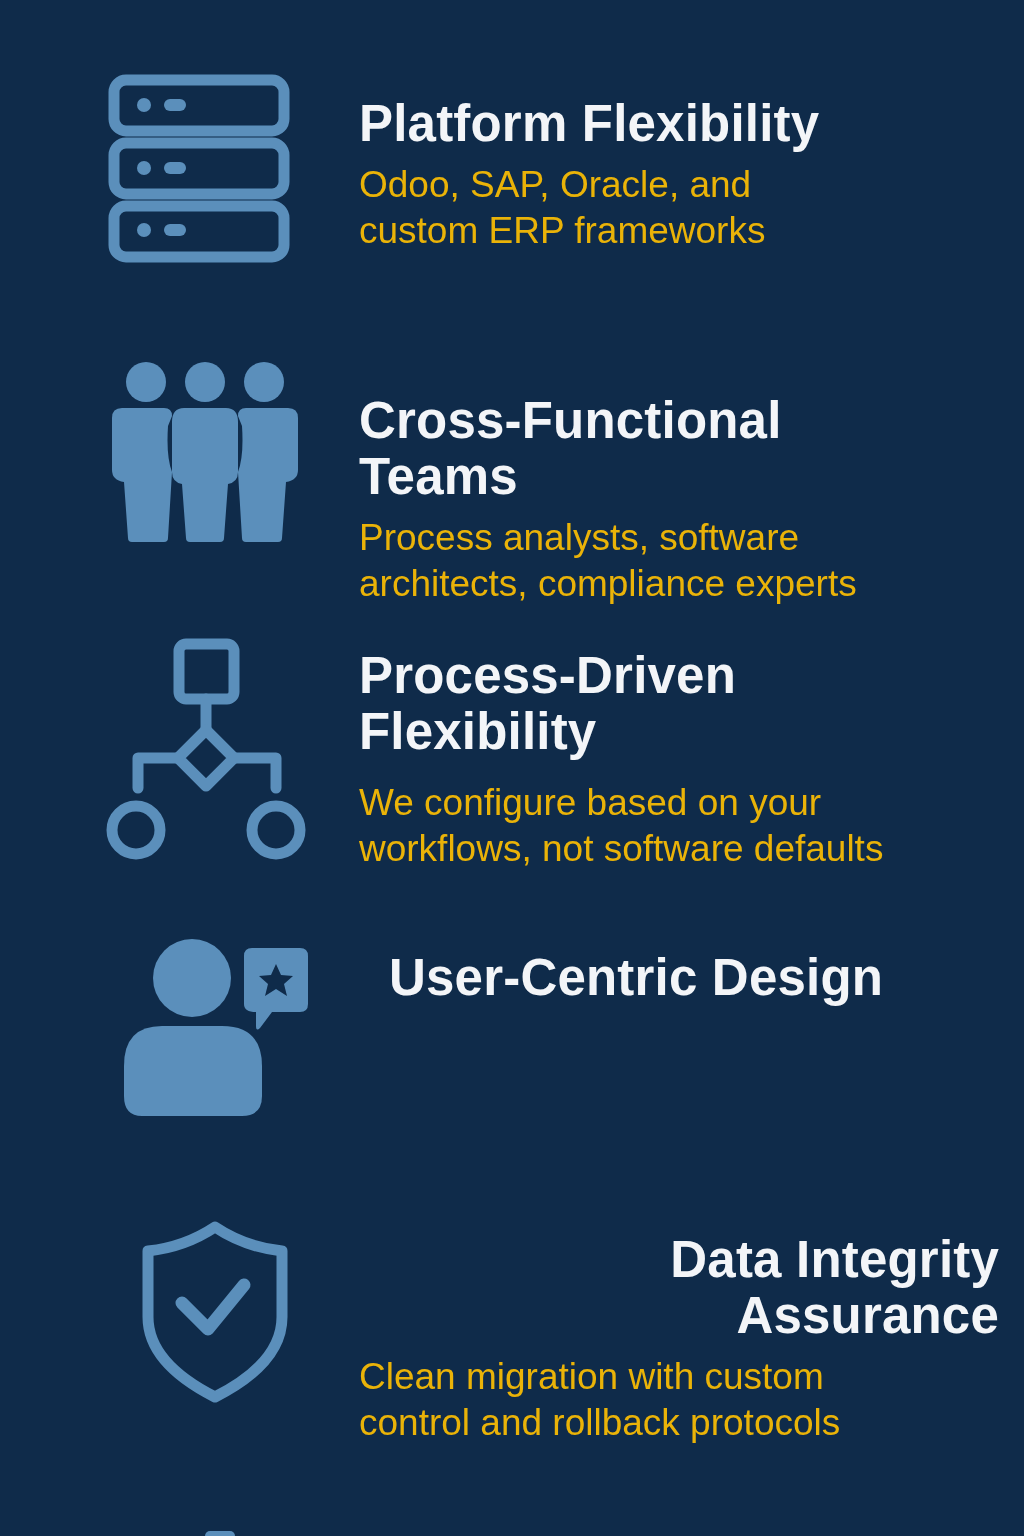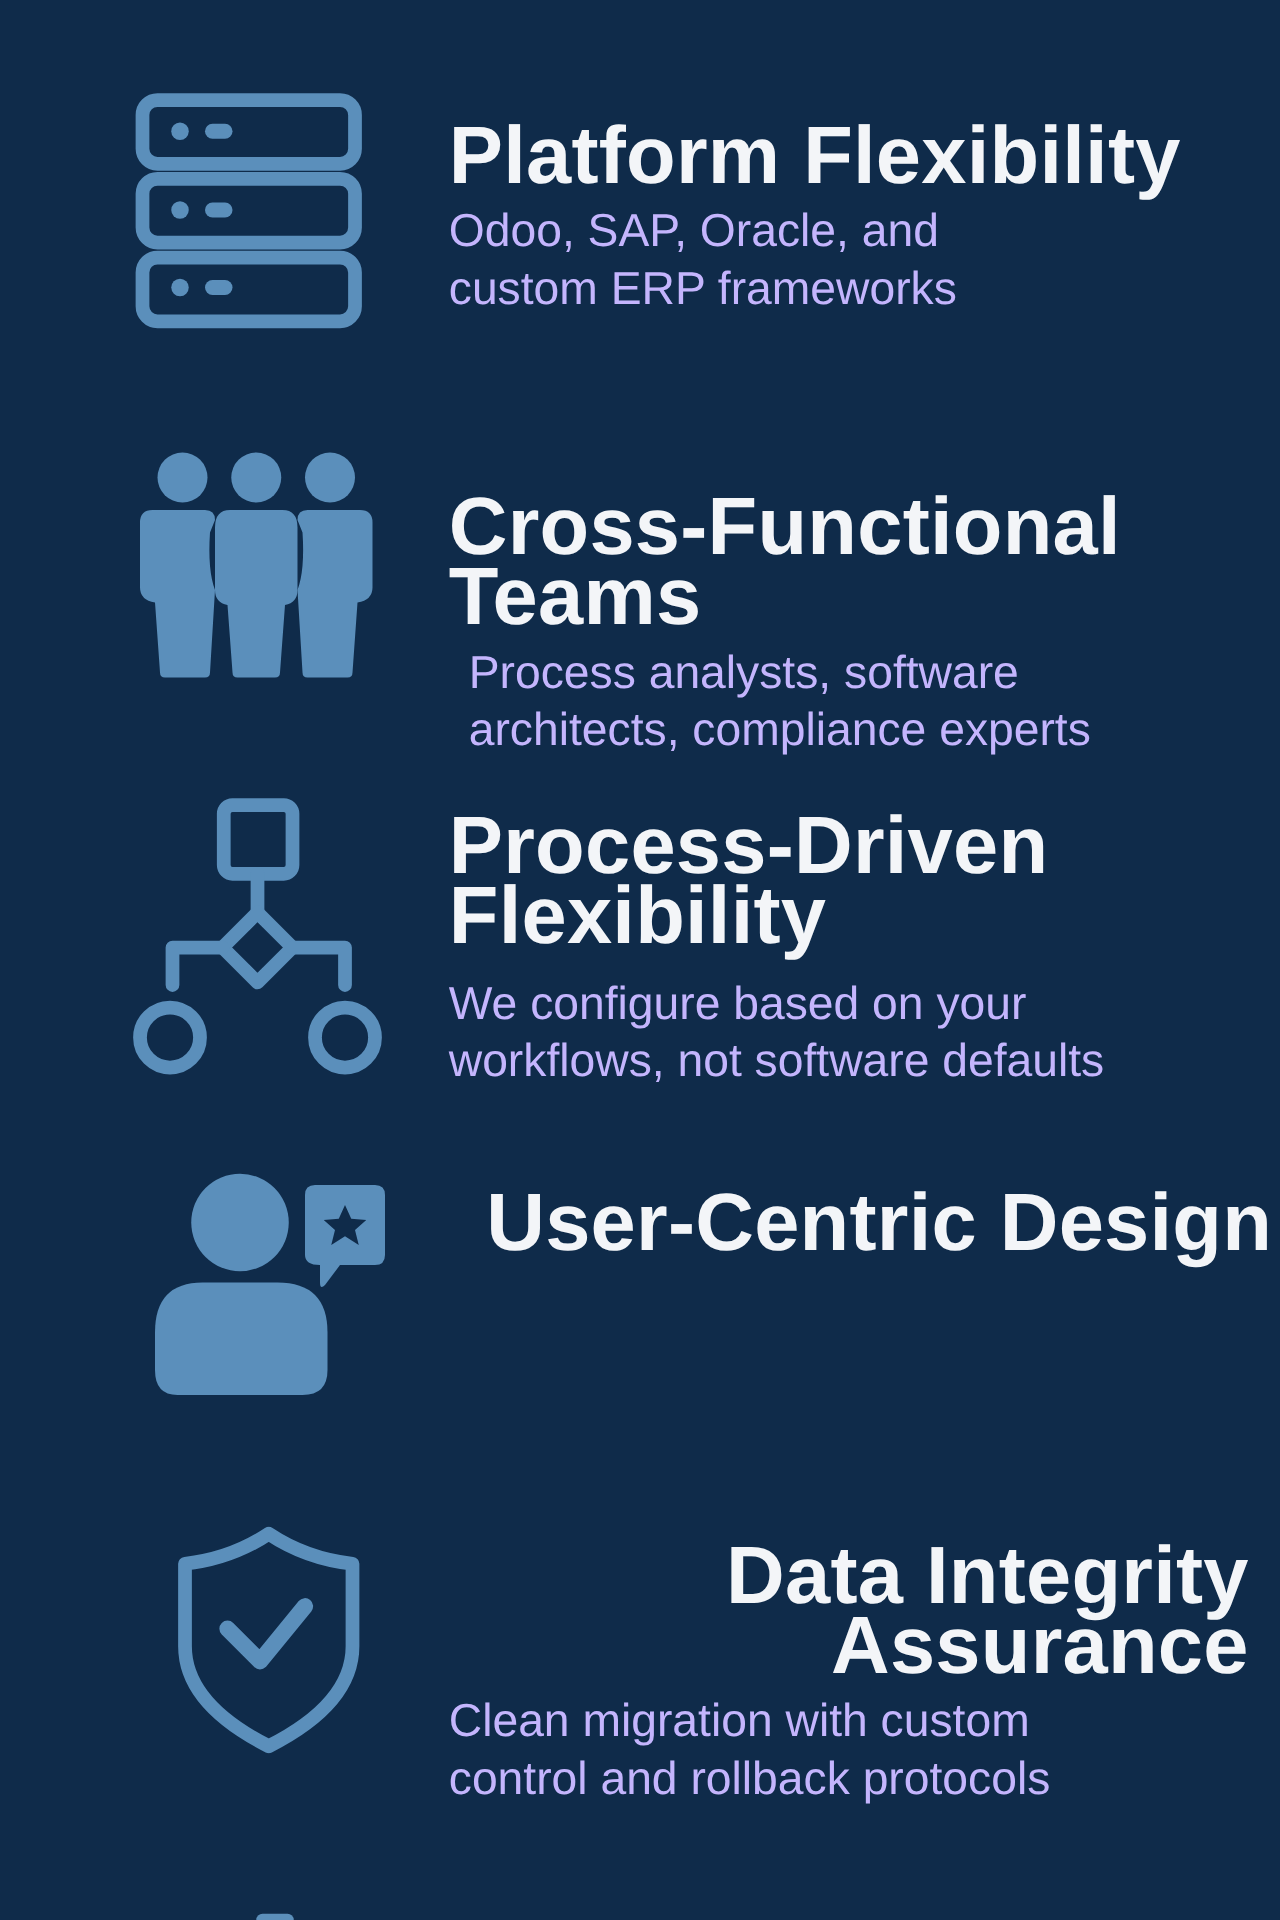--- a/index.html
+++ b/index.html
@@ -7,25 +7,25 @@
       width: 1024px; height: 1536px; overflow: hidden;
       background: #0f2b4a;
       font-family: "Liberation Sans", "DejaVu Sans", sans-serif;
       position: relative;
     }
     .feature { position: absolute; left: 0; width: 1024px; }
     .icon { position: absolute; }
     .icon svg { display: block; }
     .text { position: absolute; left: 359px; width: 640px; }
     .title {
-      color: #f3f5f8; font-weight: bold; font-size: 65px; line-height: 56px;
+      color: #f3f5f8; font-weight: bold; font-size: 51px; line-height: 56px;
       margin: 0; letter-spacing: 0.2px;
     }
     .desc {
-      color: #c4b5fd; font-size: 37px; line-height: 46px; margin: 12px 0 0 0;
+      color: #eab308; font-size: 37px; line-height: 46px; margin: 12px 0 0 0;
       white-space: pre-line;
     }
     .partial-icon {
       position: absolute; left: 205px; top: 1531px; width: 30px; height: 10px;
       background: #5b8fbb; border-radius: 5px 5px 0 0;
     }
   </style>
 </head>
 <body>
 
@@ -63,21 +63,21 @@
         <circle cx="154" cy="22" r="20"></circle>
         <path d="M12 48 H54 Q62 48 62 56 L58 66 Q56 96 62 112 L58 178 Q58 182 54 182 H22 Q18 182 18 178 L14 122 Q2 120 2 110 V58 Q2 48 12 48 Z"></path>
         <path d="M74 48 H116 Q128 48 128 62 V112 Q128 122 118 124 L114 178 Q114 182 110 182 H80 Q76 182 76 178 L72 124 Q62 122 62 112 V62 Q62 48 74 48 Z"></path>
         <path d="M136 48 H178 Q188 48 188 58 V110 Q188 120 176 122 L172 178 Q172 182 168 182 H136 Q132 182 132 178 L128 112 Q134 96 132 66 L128 56 Q128 48 136 48 Z"></path>
       </g>
     </svg>
   </div>
   <div class="text" style="top:352px;">
     <h2 class="title" style="white-space:pre-line;margin-top:41px;">Cross-Functional
 Teams</h2>
-    <p class="desc" style="margin-top:10px;margin-left:16px;">Process analysts, software
+    <p class="desc" style="margin-top:10px;">Process analysts, software
 architects, compliance experts</p>
   </div>
 </div>
 
 <div class="feature">
   <div class="icon" style="left:104px;top:638px;">
     <svg width="206" height="222" viewBox="0 0 206 222">
       <g fill="none" stroke="#5b8fbb" stroke-width="11" stroke-linejoin="round" stroke-linecap="round">
         <rect x="75" y="6" width="55" height="55" rx="7"></rect>
         <line x1="102" y1="61" x2="102" y2="92"></line>

